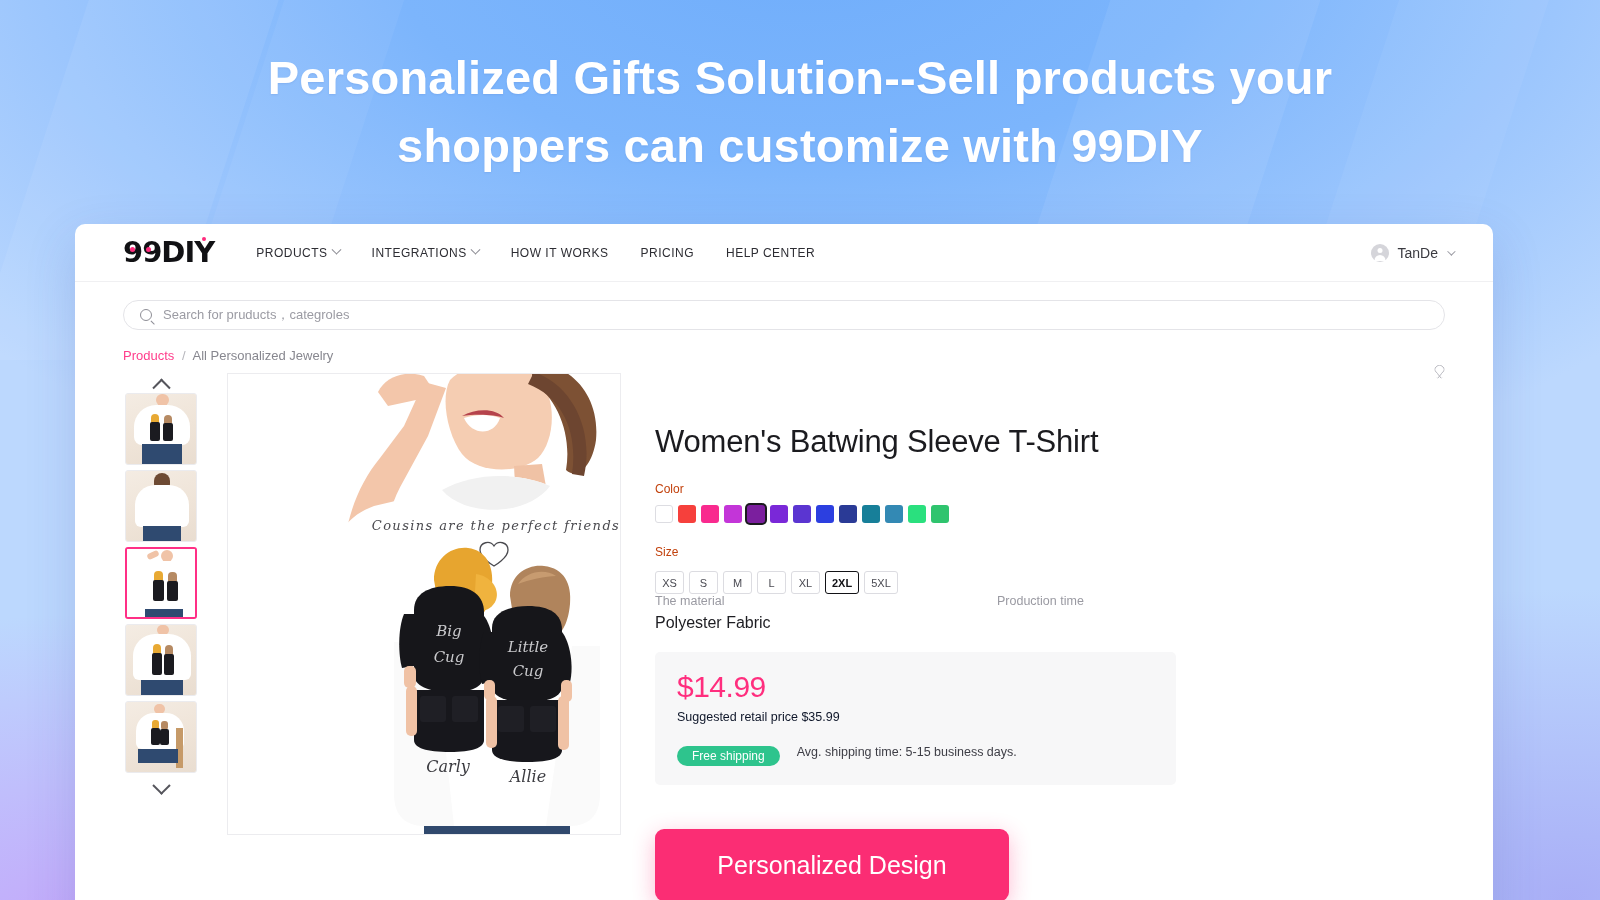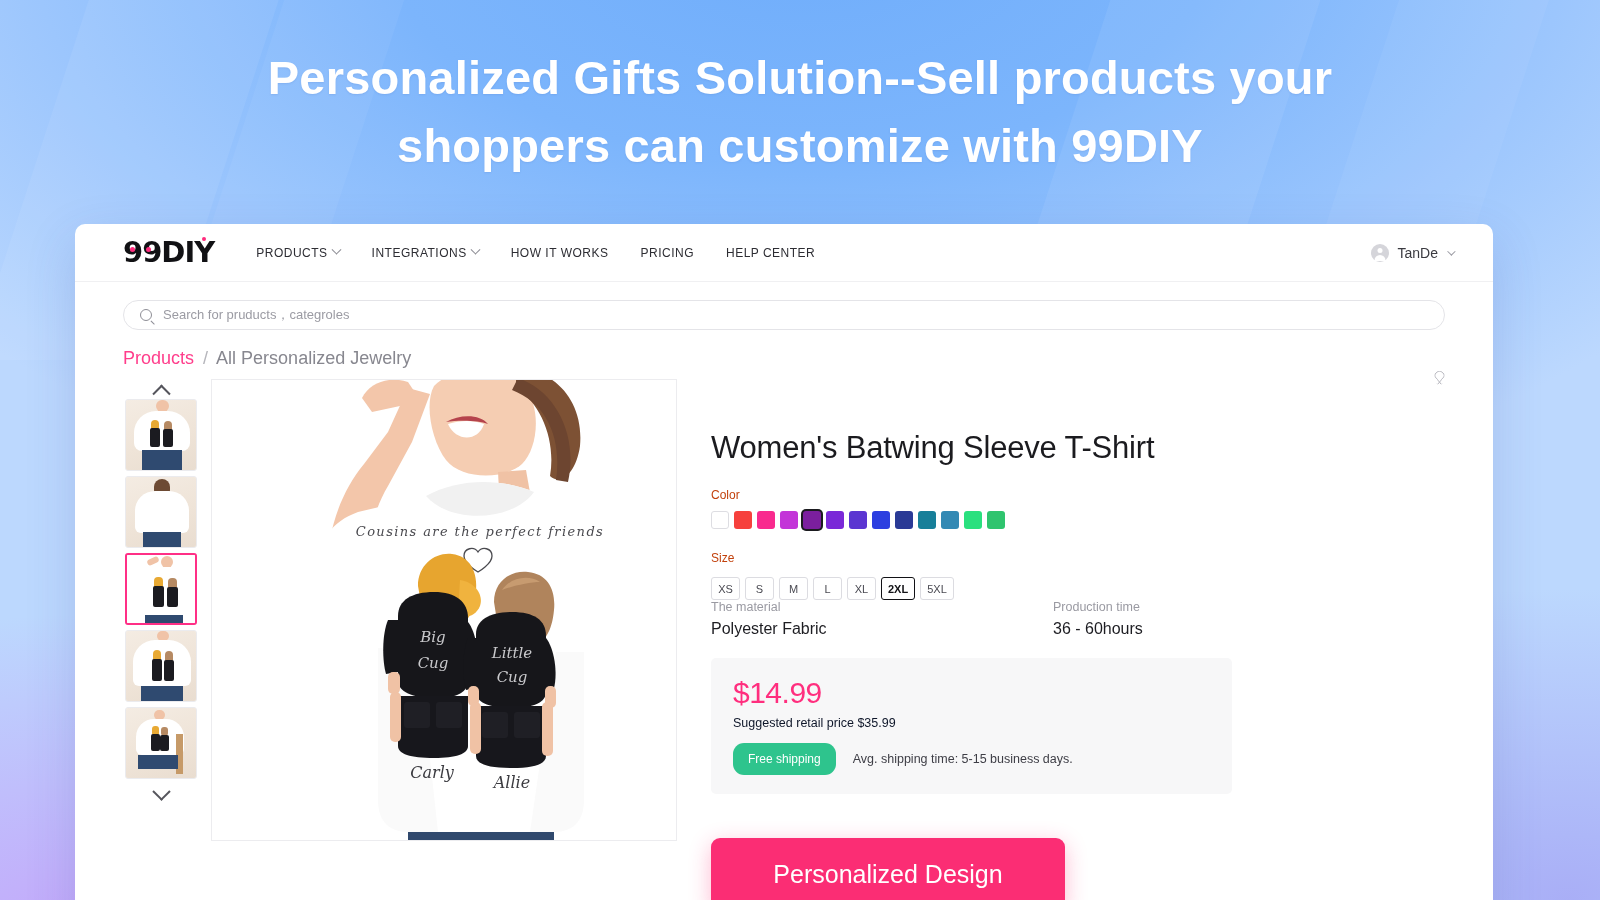--- a/index.html
+++ b/index.html
@@ -84,43 +84,43 @@
   .search-box {
     height: 30px; border: 1px solid #e4e4e8; border-radius: 16px;
     display: flex; align-items: center; padding: 0 16px; gap: 11px; background: #fff;
   }
   .mag { width: 12px; height: 12px; border: 1.4px solid #8e8e96; border-radius: 50%; position: relative; flex: none; }
   .mag::after { content:""; position:absolute; right:-4px; bottom:-3px; width:5px; height:1.4px;
                 background:#8e8e96; transform: rotate(45deg); }
   .search-ph { font-size: 13px; color: #9b9ba3; }
 
   
-  .crumbs { padding: 18px 48px 0 48px; font-size: 18px; color: #87878f; }
+  .crumbs { padding: 18px 48px 0 48px; font-size: 13px; color: #87878f; }
   .crumbs .link { color: #ff3d8b; cursor: pointer; }
   .crumbs .sep { margin: 0 4px; color: #b5b5bb; }
 
   
   .content { display: flex; padding: 10px 48px 0 48px; gap: 0; }
 
   
   .gallery { display: flex; gap: 12px; }
   .thumbs { width: 76px; display: flex; flex-direction: column; align-items: center; }
   .chev { width: 100%; height: 20px; display:flex; align-items:center; justify-content:center; cursor:pointer; }
   .chev i { width: 13px; height: 13px; border-right: 2px solid #55555c; border-bottom: 2px solid #55555c; }
   .chev.up i   { transform: rotate(-135deg) translate(-3px,-3px); }
   .chev.down i { transform: rotate(45deg) translate(-2px,-2px); }
   .thumb {
     width: 72px; height: 72px; margin-bottom: 5px; border-radius: 3px;
     border: 1px solid #ebebee; overflow: hidden; cursor: pointer; position: relative; background: #f7f3ef;
   }
   .thumb.selected { border: 2px solid #ff2f86; }
 
   .hero-img {
-    width: 466px; height: 462px; border: 1px solid #ececef; background: #e5e5e5;
-    position: relative; overflow: hidden; cursor: pointer;
+    width: 394px; height: 462px; border: 1px solid #ececef; background: #e5e5e5;
+    position: relative; overflow: hidden; cursor: pointer; margin-left: 16px;
   }
 
   
   .model { position:absolute; inset:0; }
   .m-bg { position:absolute; inset:0; background: linear-gradient(160deg,#f4ece3 0%, #efe4d8 55%, #e9ddd0 100%); }
   .m-white { position:absolute; background:#ffffff; }
   .m-skin { position:absolute; background:#f0c3a7; }
   .m-hair { position:absolute; background:#6d4a33; }
   .m-jeans{ position:absolute; background:#2f4a70; }
   .m-fig  { position:absolute; background:#1b1b20; }
@@ -161,21 +161,21 @@
 
   .price-card {
     margin-top: 20px; background: #f7f7f8; border-radius: 5px;
     padding: 18px 22px 19px 22px; width: 521px;
   }
   .price { font-size: 30px; color: #ff2e7e; font-weight: 400; letter-spacing: -0.5px; }
   .srp { font-size: 12.5px; color: #0f172a; margin-top: 6px; }
   .ship-row { display: flex; align-items: center; gap: 17px; margin-top: 13px; }
   .pill {
     background: #2ec48d; color: #fff; font-size: 12px; border-radius: 11px;
-    padding: 9px 15px; white-space: nowrap;
+    padding: 3px 15px; white-space: nowrap; margin-top: 9px;
   }
   .ship-note { font-size: 12.5px; color: #3e3e46; }
 
   .cta {
     margin-top: 44px; width: 354px; height: 72px; border: none; border-radius: 9px;
     background: #fb2d74; color: #ffffff; font-size: 25px; font-family: "Liberation Sans", sans-serif;
     cursor: pointer; box-shadow: 0 6px 22px rgba(251,45,116,0.32);
     display: flex; align-items: center; justify-content: center;
   }
 </style>
@@ -418,21 +418,20 @@
         <div class="size">5XL</div>
       </div>
 
       <div class="meta-row">
         <div class="meta-col">
           <div class="meta-k">The material</div>
           <div class="meta-v">Polyester Fabric</div>
         </div>
         <div class="meta-col">
           <div class="meta-k">Production time</div>
-          <div class="meta-v">36 - 60hours</div>
         </div>
       </div>
 
       <div class="price-card">
         <div class="price">$14.99</div>
         <div class="srp">Suggested retail price $35.99</div>
         <div class="ship-row">
           <span class="pill">Free shipping</span>
           <span class="ship-note">Avg. shipping time: 5-15 business days.</span>
         </div>

